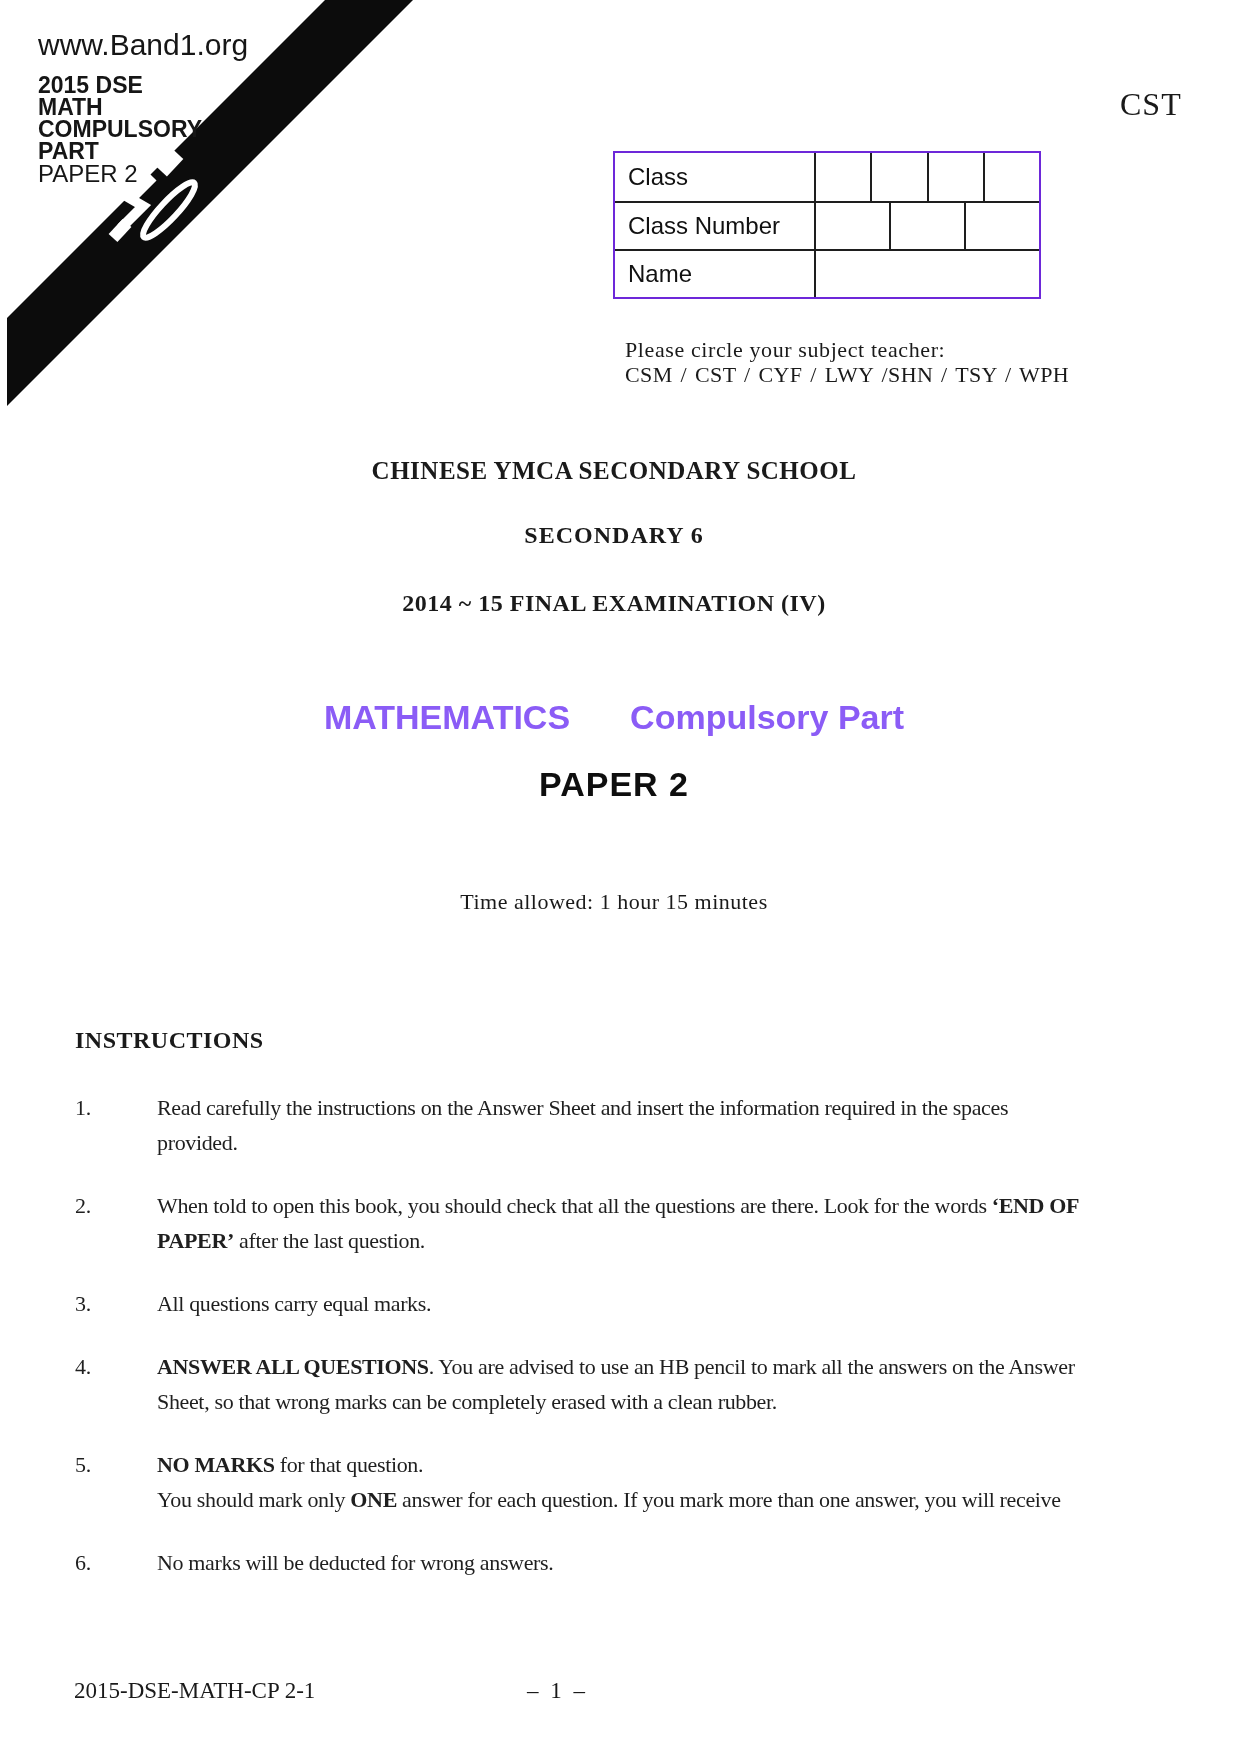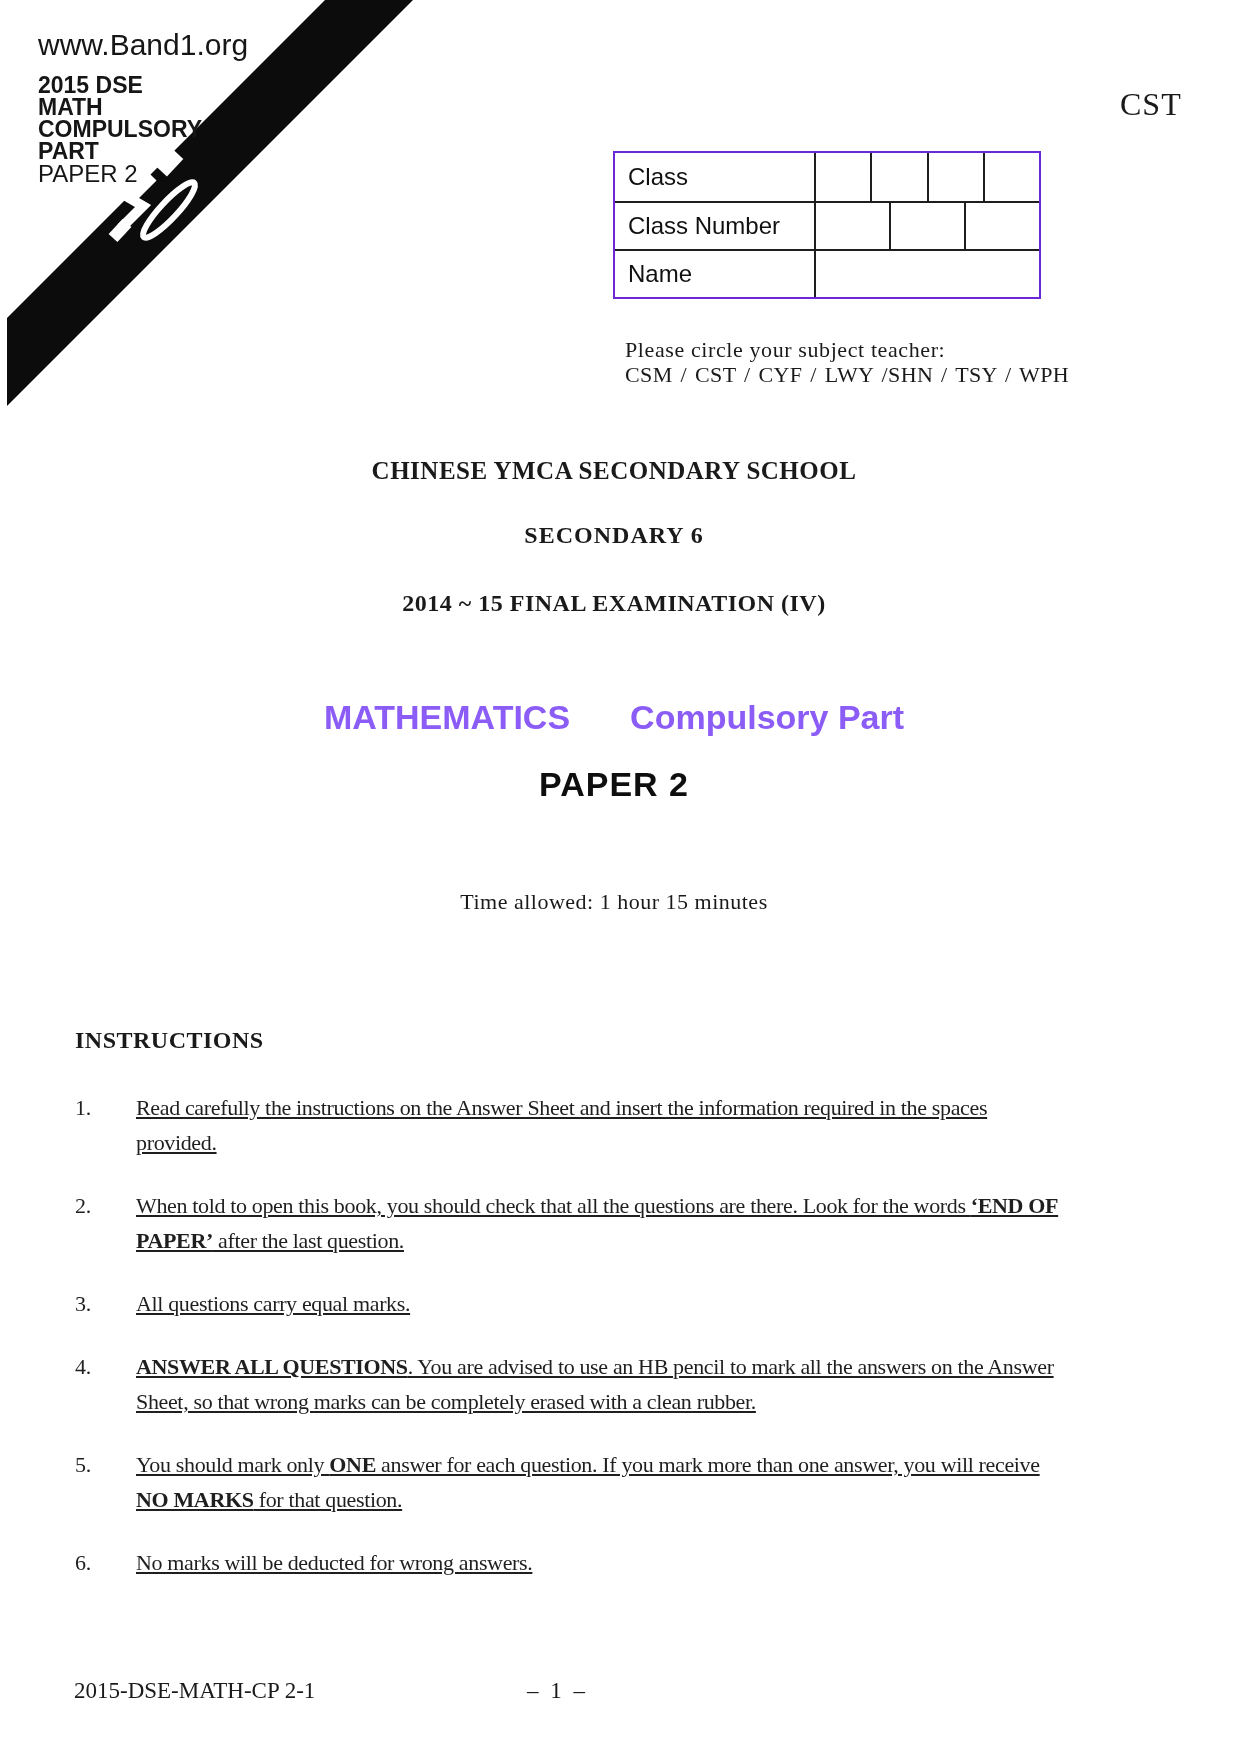--- a/index.html
+++ b/index.html
@@ -49,21 +49,21 @@
   #exam-title{top:590px;font-weight:bold;font-size:24px;letter-spacing:.5px;}
   #subject-line{top:698px;font-family:"Liberation Sans",sans-serif;font-weight:bold;font-size:34px;color:#8b5cf6;}
   #subject-gap{display:inline-block;width:60px;}
   #paper-title{top:765px;font-family:"Liberation Sans",sans-serif;font-weight:bold;font-size:34px;color:#0e0e0e;letter-spacing:1px;}
   #time-allowed{top:889px;font-size:22px;letter-spacing:.5px;}
   
   #instructions-heading{left:75px;top:1027px;font-weight:bold;font-size:24px;letter-spacing:.5px;}
   #instructions-list{left:75px;top:1090px;width:1130px;font-size:22px;letter-spacing:-0.35px;color:#1f1f1f;}
   .ins-item{position:relative;margin-bottom:28px;}
   .ins-num{position:absolute;left:0;top:0;line-height:35px;}
-  .ins-text{margin-left:61px;text-decoration:underline;}
+  .ins-text{margin-left:82px;}
   .ins-line{line-height:35px;white-space:nowrap;}
   .b{font-weight:bold;}
   
   #footer-code{left:74px;top:1678px;font-size:23px;}
   #page-number{left:527px;top:1678px;font-size:23px;word-spacing:6px;}
 </style>
 </head>
 <body>
 
 <div class="abs" id="banner-stripe"></div>
@@ -151,22 +151,22 @@
     <div class="ins-item">
       <span class="ins-num">4.</span>
       <div class="ins-text">
         <div class="ins-line"><span class="b">ANSWER ALL QUESTIONS</span><span>. You are advised to use an HB pencil to mark all the answers on the Answer</span></div>
         <div class="ins-line"><span>Sheet, so that wrong marks can be completely erased with a clean rubber.</span></div>
       </div>
     </div>
     <div class="ins-item">
       <span class="ins-num">5.</span>
       <div class="ins-text">
+        <div class="ins-line"><span class="b">NO MARKS</span><span> for that question.</span></div>
         <div class="ins-line"><span>You should mark only </span><span class="b">ONE</span><span> answer for each question. If you mark more than one answer, you will receive</span></div>
-        <div class="ins-line"><span class="b">NO MARKS</span><span> for that question.</span></div>
       </div>
     </div>
     <div class="ins-item">
       <span class="ins-num">6.</span>
       <div class="ins-text">
         <div class="ins-line"><span>No marks will be deducted for wrong answers.</span></div>
       </div>
     </div>
   </div>
 

